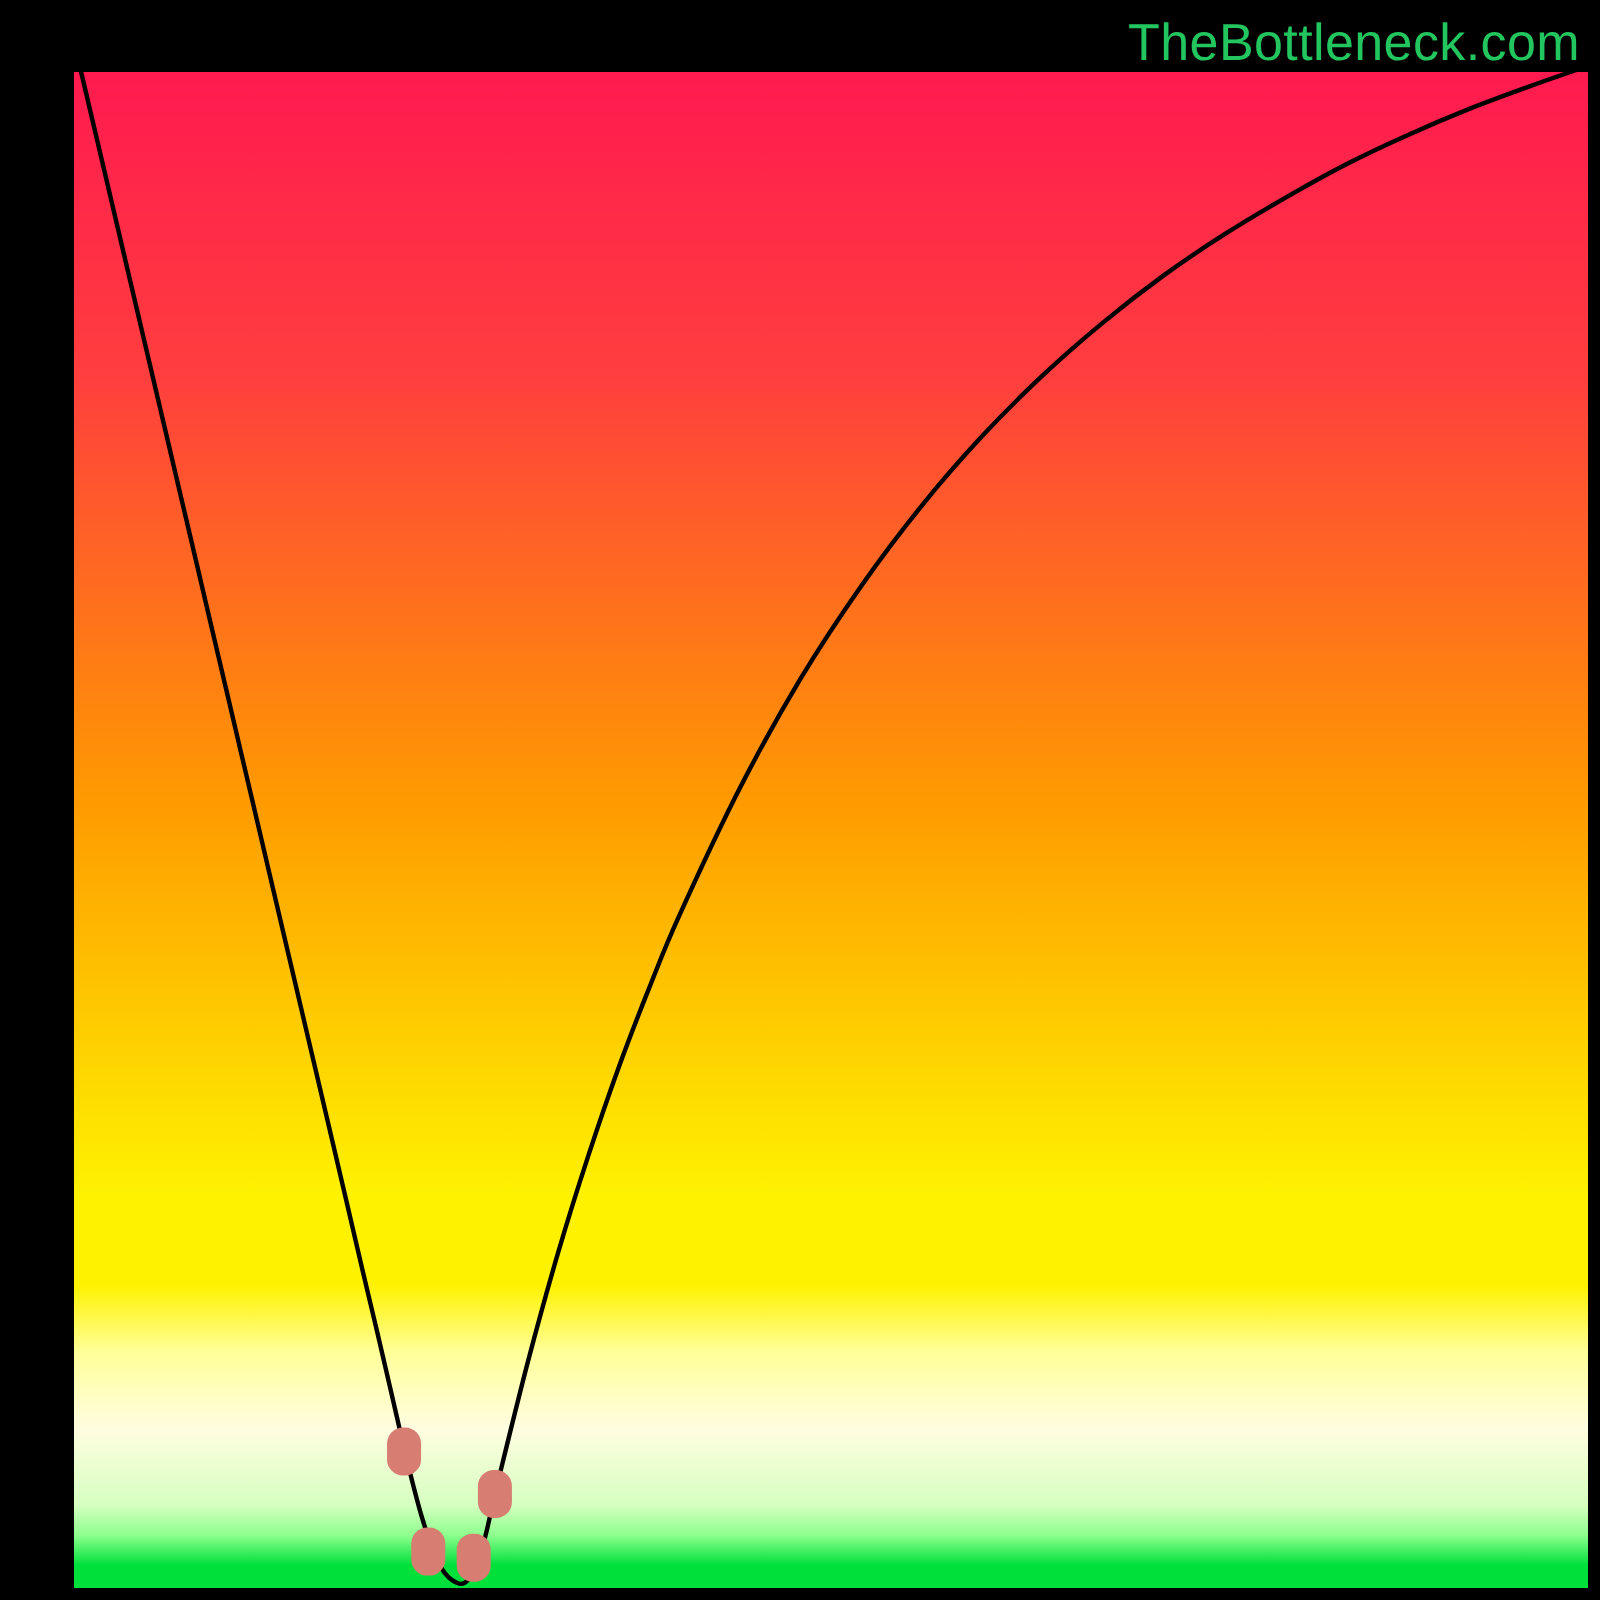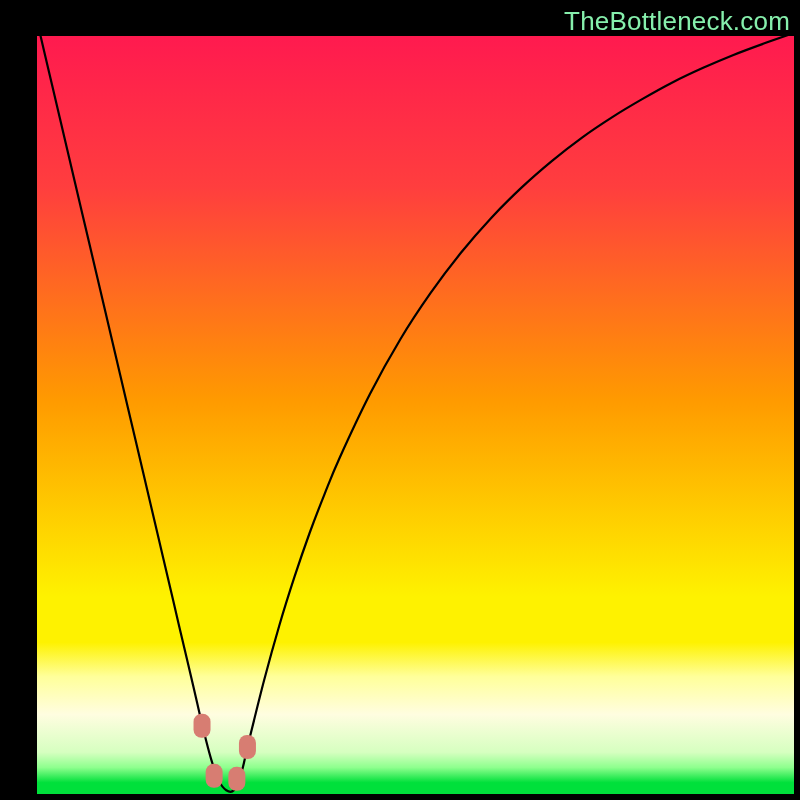--- a/index.html
+++ b/index.html
@@ -31,21 +31,21 @@
     position: absolute;
     left: 0;
     top: 0;
     width: 100%;
     height: 100%;
   }
   .watermark {
     position: absolute;
     top: 6px;
     right: 10px;
-    color: #86efac;
+    color: #22c55e;
     font-size: 26px;
     font-weight: 500;
     letter-spacing: 0.2px;
     user-select: none;
   }
   svg { display: block; }
 </style>
 </head>
 <body>
 

